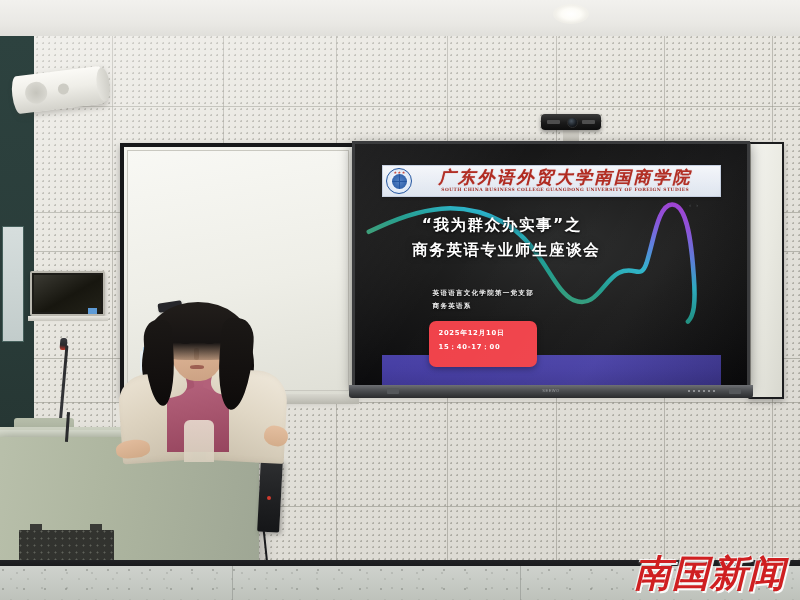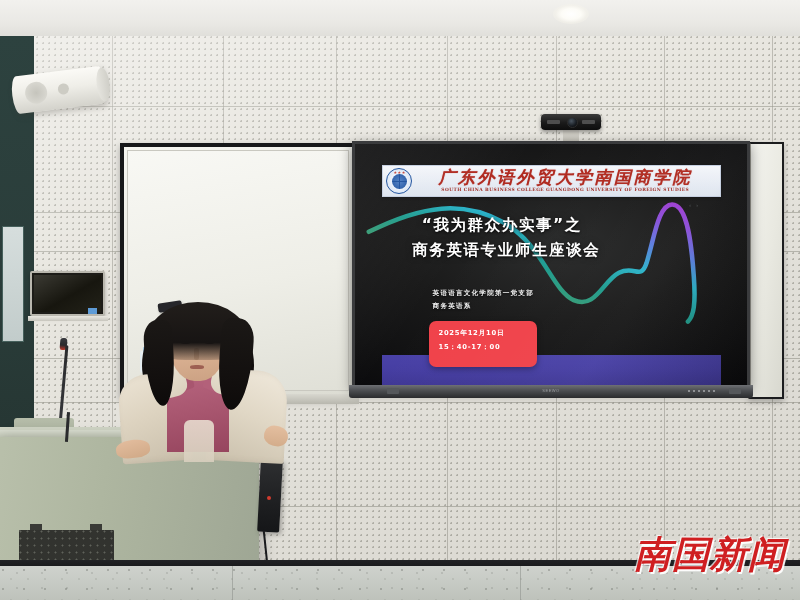--- a/index.html
+++ b/index.html
@@ -468,21 +468,21 @@
     position:absolute; inset:0;
     background-image:
       radial-gradient(circle at 3px 4px, rgba(110,114,108,0.40) 0.7px, rgba(0,0,0,0) 1.1px),
       radial-gradient(circle at 11px 13px, rgba(150,154,148,0.42) 0.6px, rgba(0,0,0,0) 1px),
       radial-gradient(circle at 17px 7px, rgba(95,99,94,0.30) 0.55px, rgba(0,0,0,0) 0.95px);
     background-size:21px 19px, 17px 21px, 25px 15px;
   }
   .floor-seam { position:absolute; top:0; bottom:0; width:1px; background:rgba(140,144,138,0.55); }
 
   
-  .watermark { position:absolute; right:14px; bottom:27px; z-index:20; text-align:left; }
+  .watermark { position:absolute; right:14px; bottom:8px; z-index:20; text-align:left; }
   .wm-cn {
     font-family:"DejaVu Serif", serif;
     font-size:37px; font-weight:bold; font-style:italic;
     color:#cf1f21; letter-spacing:1px; line-height:1;
     text-shadow:1.5px 1.5px 0 rgba(255,255,255,0.92), -1px -1px 0 rgba(255,255,255,0.7), 0 0 3px rgba(255,255,255,0.5);
   }
   .wm-url {
     font-family:"DejaVu Serif", serif;
     font-size:15px; font-weight:bold; color:#58585a;
     letter-spacing:0.4px; margin-top:3px;

